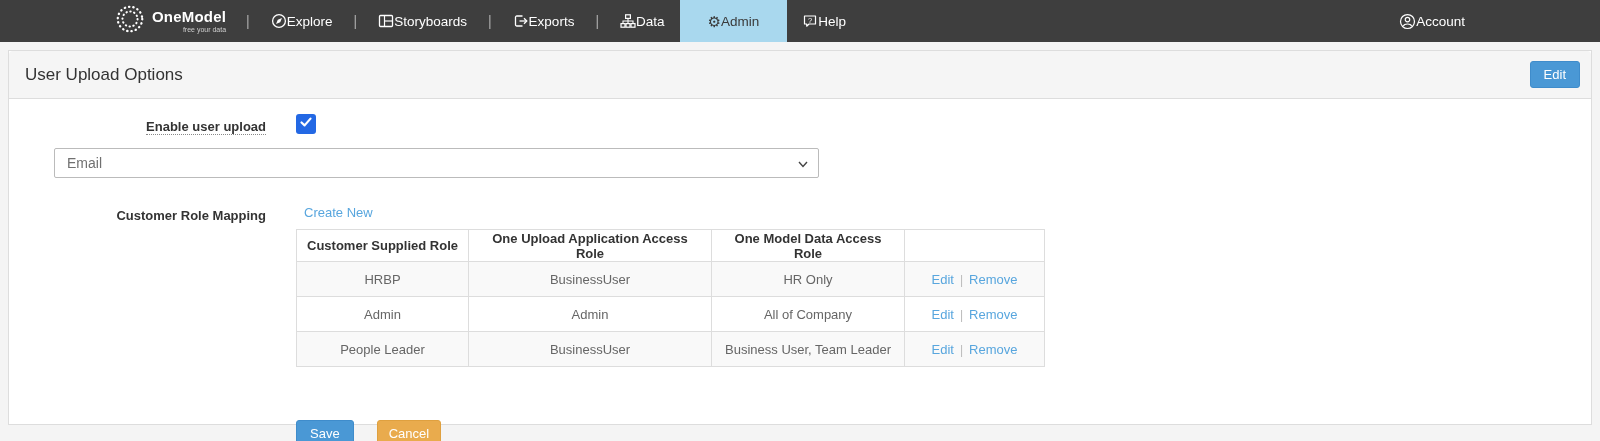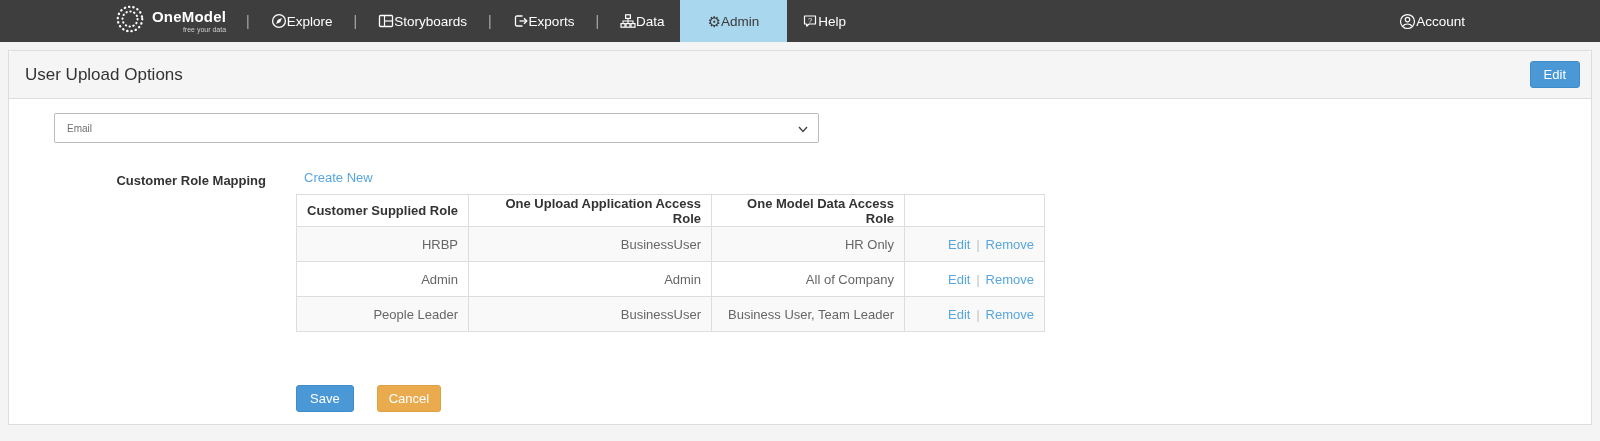--- a/index.html
+++ b/index.html
@@ -66,30 +66,30 @@
     display:flex; align-items:center; justify-content:center; cursor:pointer;
     margin-top:1px;
   }
 
   
   .select {
     width:765px; height:30px; border:1px solid #bbb; border-radius:2px;
     background:#fff; display:flex; align-items:center; justify-content:space-between;
     padding:0 10px 0 12px; cursor:pointer;
   }
-  .select-value { font-size:10px; color:#707070; }
+  .select-value { font-size:14px; color:#707070; }
 
   
   .link { color:#58a6de; font-size:13px; text-decoration:none; cursor:pointer; }
   .create-new { display:inline-block; margin:3px 0 9px 8px; }
 
   
   table.role-table { border-collapse:collapse; table-layout:fixed; width:748px; font-size:13px; }
   .role-table th, .role-table td {
-    border:1px solid #ddd; text-align:right; padding:0 10px; height:35px; vertical-align:middle;
+    border:1px solid #ddd; text-align:center; padding:0 10px; height:35px; vertical-align:middle;
   }
   .role-table th { height:32px; color:#333; font-weight:bold; background:#fff; }
   .role-table td { color:#666; }
   .role-table tbody tr:nth-child(odd) { background:#f9f9f9; }
   .role-table tbody tr:nth-child(even) { background:#fff; }
   .col-1 { width:172px; } .col-2 { width:243px; } .col-3 { width:193px; } .col-4 { width:140px; }
   .action-sep { color:#bbb; margin:0 6px; font-size:12px; }
 
   
   .buttons-row {
@@ -199,20 +199,34 @@
 </div>
 
 <div class="panel">
   <div class="panel-header">
     <span class="panel-title">User Upload Options</span>
     <button class="btn btn-primary">Edit</button>
   </div>
 
   <div class="panel-body">
 
+    <div class="form-row">
+      <div class="label-col">
+        <span class="form-label hint">Enable user upload</span>
+      </div>
+      <div class="ctrl-col">
+        <div class="checkbox">
+          <span>
+            <svg width="14" height="14" viewBox="0 0 14 14">
+              <path d="M2.5 7.5 L5.6 10.4 L11.5 3.6" fill="none" stroke="#fff" stroke-width="2.2" stroke-linecap="round" stroke-linejoin="round"></path>
+            </svg>
+          </span>
+        </div>
+      </div>
+    </div>
 
     <div class="form-row">
       <div class="ctrl-col">
         <div class="select">
           <span class="select-value">Email</span>
           <span>
             <svg width="10" height="7" viewBox="0 0 10 7">
               <path d="M1 1 L5 5.4 L9 1" fill="none" stroke="#444" stroke-width="1.4"></path>
             </svg>
           </span>

